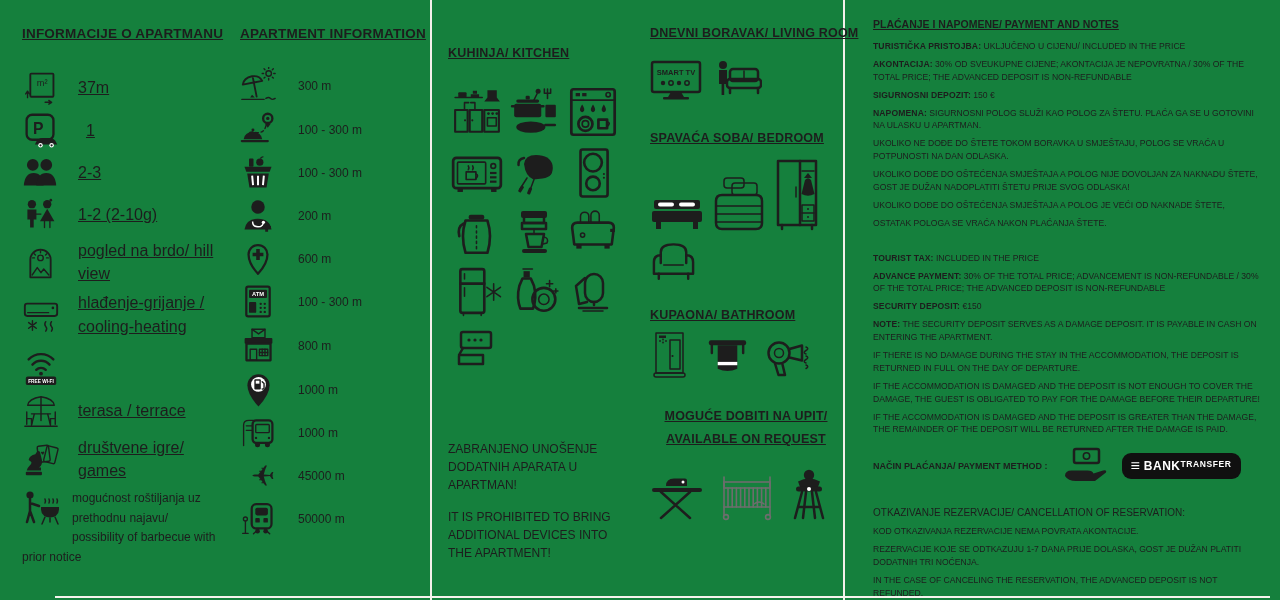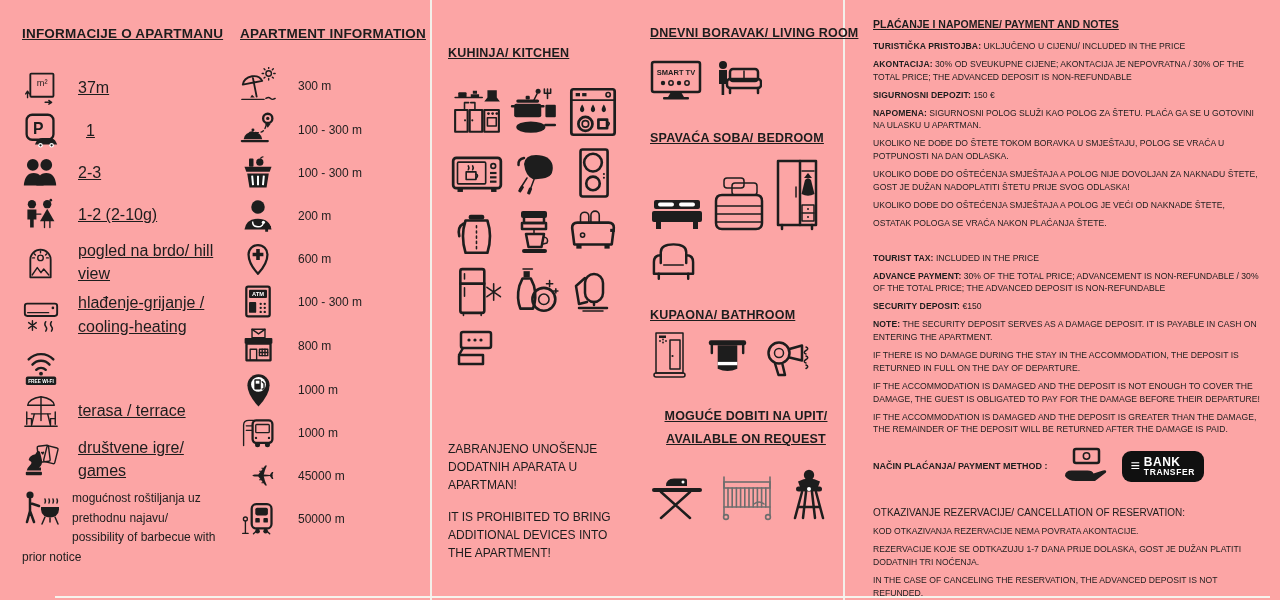--- a/index.html
+++ b/index.html
@@ -1,17 +1,17 @@
 <!DOCTYPE html>
 <html><head>
 <meta charset="utf-8">
 <style>
   html,body{margin:0;padding:0;background:#fff;}
   body{font-family:"Liberation Sans", sans-serif;color:#1d1d1d;}
-  .sheet{position:relative;width:1280px;height:600px;background:#fca5a5;overflow:hidden;}
+  .sheet{position:relative;width:1280px;height:600px;background:#15803d;overflow:hidden;}
   .vline{position:absolute;top:0;bottom:0;width:2px;background:#f3f0ea;}
   .hline{position:absolute;left:55px;right:10px;bottom:2px;height:2px;background:#f6f3ed;}
   .col{position:absolute;}
   .h1{font-weight:bold;text-decoration:underline;font-size:13.5px;letter-spacing:.2px;white-space:nowrap;}
   .h2{font-weight:bold;text-decoration:underline;font-size:12.5px;letter-spacing:.2px;white-space:nowrap;}
   .s{stroke:#1d1d1d;fill:none;stroke-width:2;stroke-linecap:round;stroke-linejoin:round;}
   .s25{stroke-width:2.5;}
   .s15{stroke-width:1.5;}
   .f{fill:#1d1d1d;stroke:none;}
   .irow{display:flex;align-items:center;margin-bottom:6px;}
@@ -27,21 +27,21 @@
   .kwarn + .kwarn{}
   .rrow{display:flex;align-items:flex-end;gap:8px;}
   .pp{font-size:8.6px;line-height:1.5;margin:0 0 5px 0;}
   .pp b{letter-spacing:.1px;}
   .gap{margin-top:22px;}
   .ph{font-weight:bold;text-decoration:underline;font-size:10.5px;margin:0 0 10px 0;}
   .method-row{display:flex;align-items:center;gap:14px;margin:10px 0 8px 0;}
   .method-row b{font-size:9px;}
   .bank-badge{background:#101010;color:#fff;border-radius:9px;padding:5px 9px;display:flex;align-items:center;gap:4px;}
   .bank-badge .glyph{font-size:16px;font-weight:bold;line-height:1;}
-  .bank-badge .bt{display:flex;flex-direction:column;font-weight:bold;line-height:1;}
+  .bank-badge .bt{display:flex;flex-direction:row;font-weight:bold;line-height:1;}
   .bank-badge .bt span:first-child{font-size:12px;letter-spacing:.5px;}
   .bank-badge .bt span:last-child{font-size:8.5px;letter-spacing:.6px;}
   .canc-title{font-size:10px;font-weight:normal;margin:21px 0 7px 0;}
 </style>
 </head>
 <body>
 
 <div class="sheet">
   <div class="vline" style="left:430px;"></div>
   <div class="vline" style="left:843px;"></div>

